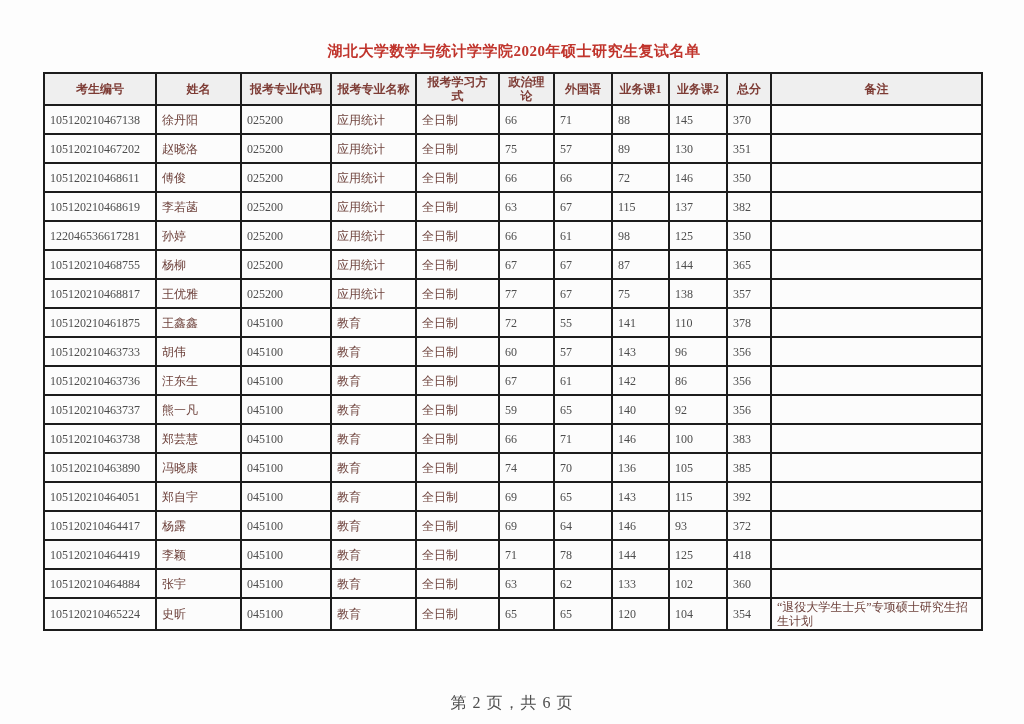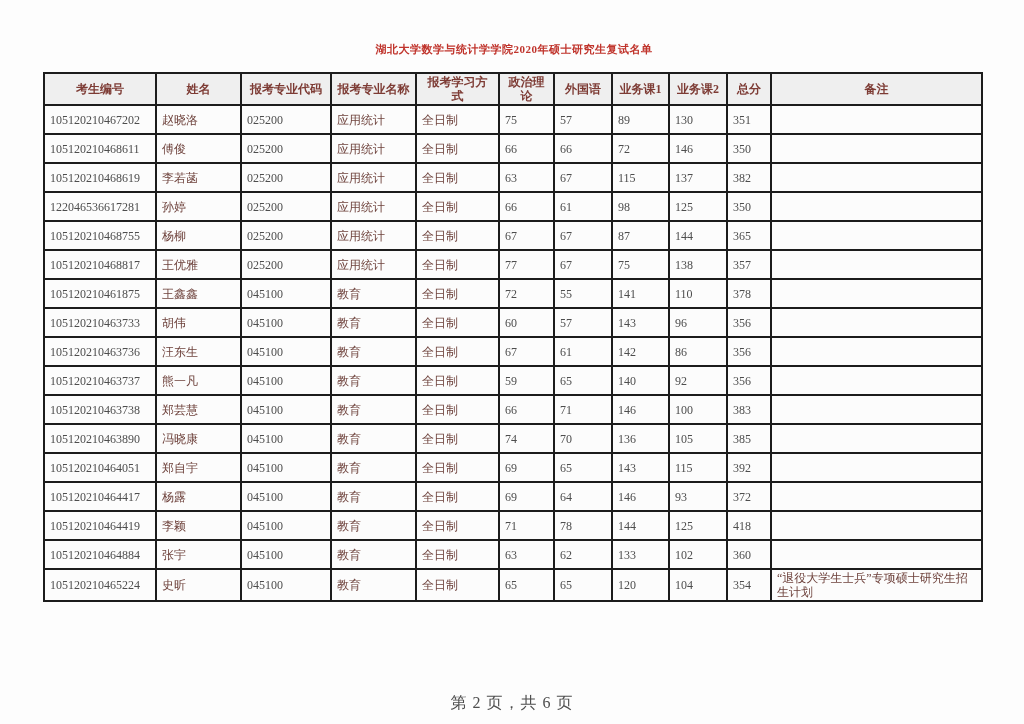--- a/index.html
+++ b/index.html
@@ -11,21 +11,21 @@
   .page {
     position:relative;
     width:1024px; height:724px;
     background:#fdfdfd;
     overflow:hidden;
   }
   .title {
     position:absolute;
     top:42px; left:4px; right:0;
     text-align:center;
-    font-size:11px;
+    font-size:15px;
     font-weight:bold;
     letter-spacing:0.5px;
     color:var(--title-color,#c0342c);
   }
   table.roster {
     position:absolute;
     left:43px; top:72px;
     width:938px;
     border-collapse:collapse;
     table-layout:fixed;
@@ -91,20 +91,33 @@
           <th>政治理论</th>
           <th>外国语</th>
           <th>业务课1</th>
           <th>业务课2</th>
           <th>总分</th>
           <th>备注</th>
         </tr>
     </thead>
     <tbody id="table-body">
         <tr>
+          <td class="num">105120210467138</td>
+          <td class="cjk">徐丹阳</td>
+          <td class="num">025200</td>
+          <td class="cjk">应用统计</td>
+          <td class="cjk">全日制</td>
+          <td class="num">66</td>
+          <td class="num">71</td>
+          <td class="num">88</td>
+          <td class="num">145</td>
+          <td class="num">370</td>
+          <td class="cjk"></td>
+        </tr>
+        <tr>
           <td class="num">105120210467202</td>
           <td class="cjk">赵晓洛</td>
           <td class="num">025200</td>
           <td class="cjk">应用统计</td>
           <td class="cjk">全日制</td>
           <td class="num">75</td>
           <td class="num">57</td>
           <td class="num">89</td>
           <td class="num">130</td>
           <td class="num">351</td>

